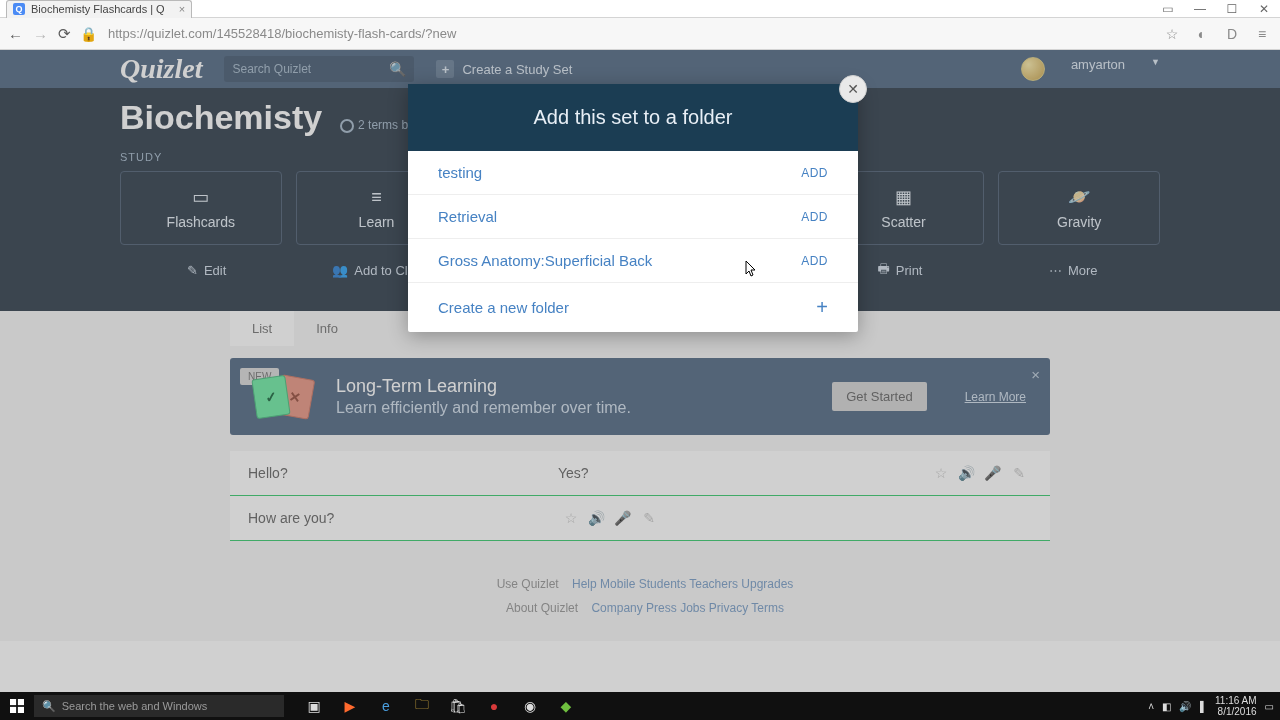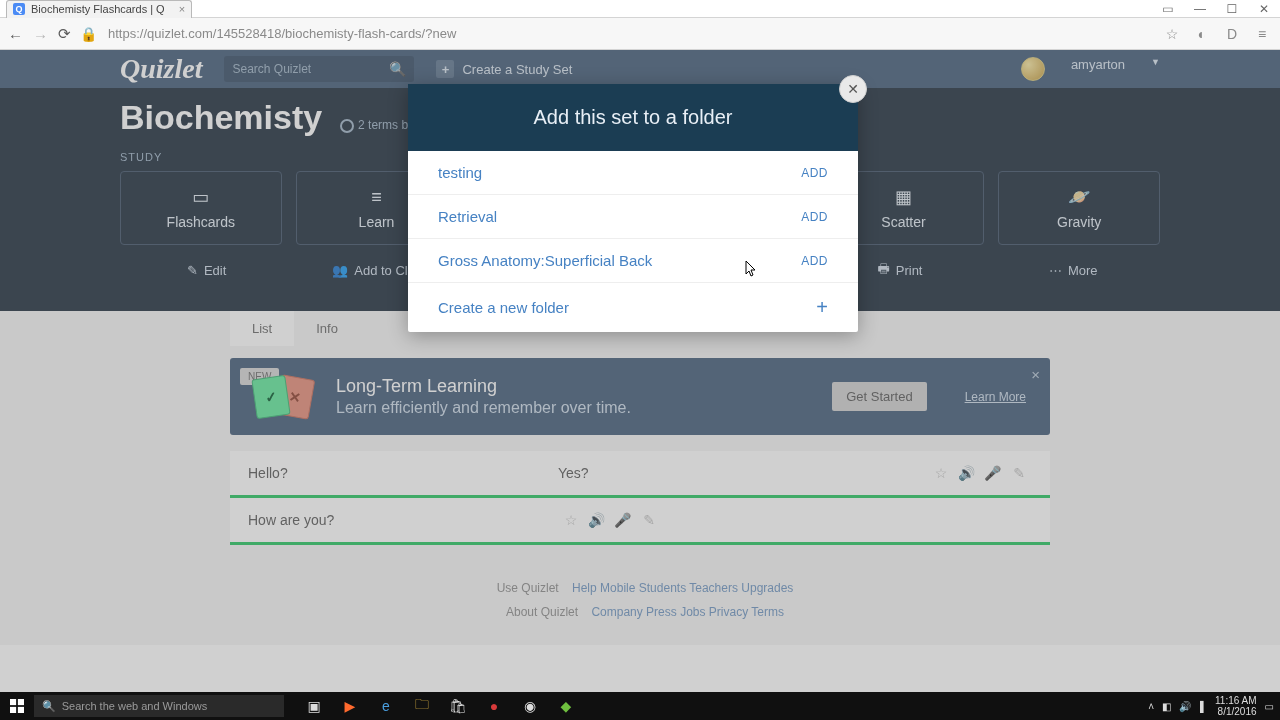--- a/index.html
+++ b/index.html
@@ -47,21 +47,21 @@
   .newchip{position:absolute;left:10px;top:10px;background:#d6d6d6;color:#666;font-size:10px;padding:3px 8px;border-radius:2px}
   .promo .cards{display:flex}
   .promo .c1{width:34px;height:40px;background:#67c18e;border:1px solid #4da074;border-radius:3px;display:flex;align-items:center;justify-content:center;color:#2a6244;font-weight:bold;transform:rotate(-8deg);z-index:2}
   .promo .c2{width:34px;height:40px;background:#e58b77;border:1px solid #c96a55;border-radius:3px;display:flex;align-items:center;justify-content:center;color:#8a3a28;font-weight:bold;transform:rotate(10deg);margin-left:-10px}
   .promo h3{font-size:18px;font-weight:400;color:#fff}
   .promo p{font-size:16px;color:#cddbe9;margin-top:2px}
   .promo .btn{background:#d0d0d0;color:#555;padding:7px 14px;border-radius:2px;font-size:13px;margin-left:auto}
   .promo .lm{color:#cddbe9;text-decoration:underline;font-size:12px;margin-left:14px}
   .promo .px{position:absolute;right:10px;top:8px;color:#b7c7d6;font-size:15px}
   .terms{background:#fff;margin-top:16px}
-  .trow{display:flex;align-items:flex-end;padding:14px 18px;border-bottom:3px solid #22c55e;font-size:14px;color:#555}
+  .trow{display:flex;align-items:flex-end;padding:14px 18px;border-bottom:1px solid #22c55e;font-size:14px;color:#555}
   .trow .q{width:310px}
   .trow .a{flex:1}
   .trow .ic{color:#bdbdbd;width:26px;text-align:center;font-size:14px}
   .addrm{display:block;margin:20px auto 0;background:#3f5977;color:#fff;border:1px solid #2e4761;padding:9px 20px;font-size:14px;border-radius:2px}
   .foot{text-align:center;color:#8a8a8a;font-size:12px;margin-top:36px}
   .foot span{margin:0 10px}
   .foot a{color:#6b93c0}
   
   .scrim{position:absolute;left:0;right:0;top:50px;bottom:28px;background:rgba(120,120,120,0.35);pointer-events:none}
   

